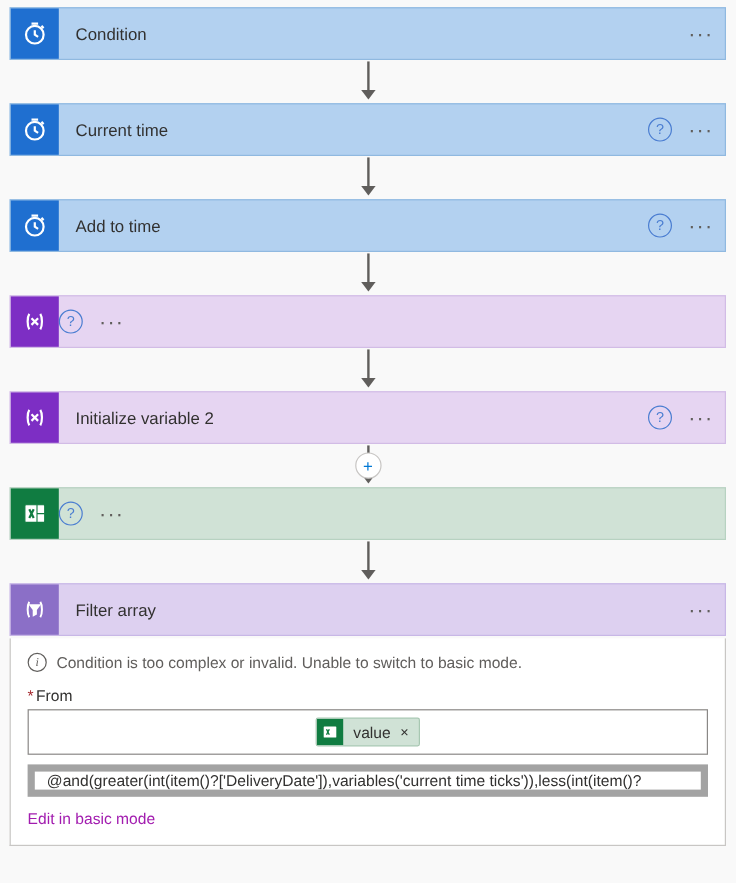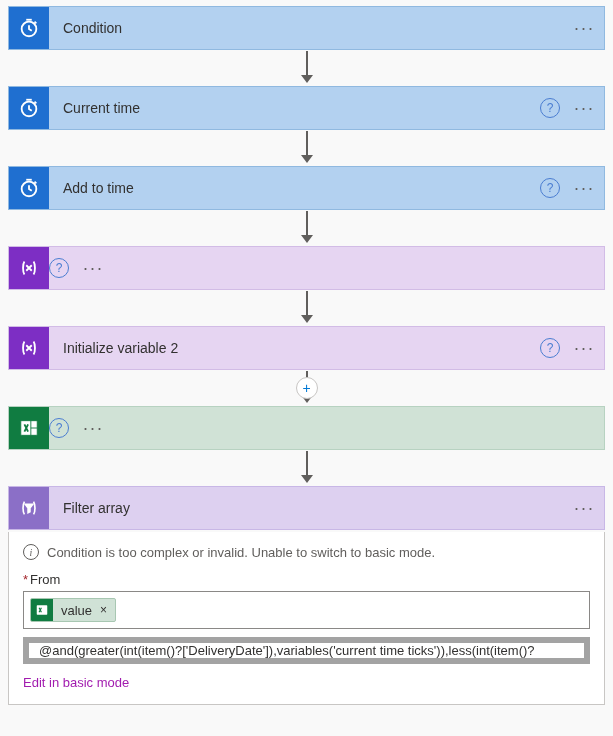--- a/index.html
+++ b/index.html
@@ -116,20 +116,21 @@
   }
   .from-label { font-size: 13px; color: #323130; margin-bottom: 4px; }
   .from-label .req { color: #a4262c; margin-right: 2px; }
   .token-box {
     border: 1px solid #8a8886;
     padding: 6px;
     display: flex;
     align-items: center;
     margin-bottom: 8px;
     min-height: 36px;
+    justify-content: center;
   }
   .token {
     display: inline-flex;
     align-items: center;
     background: #d0e2d6;
     border: 1px solid #a8c7b2;
     border-radius: 2px;
     font-size: 13px;
     overflow: hidden;
   }

